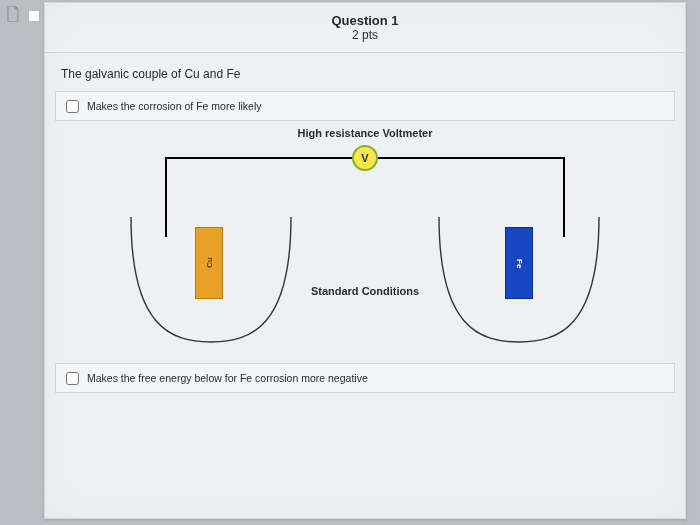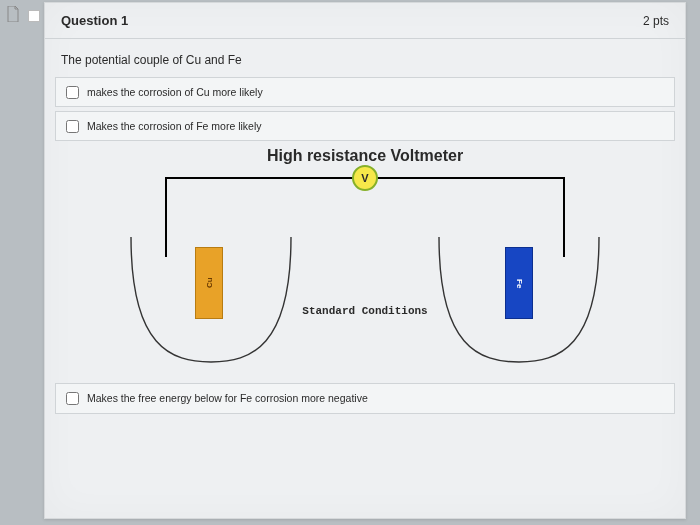--- a/index.html
+++ b/index.html
@@ -21,21 +21,21 @@
   }
   .card {
     position: absolute;
     left: 44px; top: 2px; right: 14px; bottom: 6px;
     background: #eef0f2;
     border: 1px solid #d6d9db;
     box-shadow: 0 1px 3px rgba(0,0,0,0.12), inset 0 0 40px rgba(0,0,0,0.03);
   }
   .header {
     padding: 10px 16px 10px 16px;
-    display: flex; justify-content: space-between; align-items: center;
+    display: flex; justify-content: space-between; align-items: center; flex-direction: column;
   }
   .qtitle { font-weight: bold; font-size: 13px; }
   .pts { font-size: 12px; }
   .rule { height: 1px; background: #cfd3d6; margin: 0; }
   .prompt { padding: 14px 16px 10px 16px; font-size: 12px; }
   .options { padding: 0 10px; }
   .opt {
     border: 1px solid #d0d4d7;
     background: #f3f5f6;
     padding: 7px 10px;
@@ -44,21 +44,21 @@
     font-size: 10.5px; line-height: 1.35;
   }
   .opt input[type=checkbox] { margin-top: 1px; flex: 0 0 auto; }
   .figure {
     position: relative;
     height: 228px;
     margin: 6px 10px 8px 10px;
   }
   .fig-title {
     position: absolute; left: 50%; top: 0; transform: translateX(-50%);
-    font-weight: bold; font-size: 16px;
+    font-weight: bold; font-size: 11px;
   }
   .vcircle {
     position: absolute; left: 50%; top: 18px; transform: translateX(-50%);
     width: 26px; height: 26px; border-radius: 50%;
     background: #f6e84a; border: 2px solid #86b02a;
     display: flex; align-items: center; justify-content: center;
     font-weight: bold; font-size: 11px;
   }
   .wire { position: absolute; background: #000; }
   .w-top { left: 110px; right: 110px; top: 30px; height: 2px; }
@@ -66,21 +66,21 @@
   .w-right { right: 110px; top: 30px; width: 2px; height: 80px; }
   .electrode {
     position: absolute; top: 100px; width: 28px; height: 72px;
     display: flex; align-items: center; justify-content: center;
     font-size: 8px; font-weight: bold;
   }
   .cu { left: 140px; background: #e8a228; border: 1px solid #b87c12; color: #6a3a00; writing-mode: vertical-rl; transform: rotate(180deg); }
   .fe { right: 142px; background: #1746c3; border: 1px solid #0c2f8f; color: #fff; writing-mode: vertical-rl; }
   .cond-label {
     position: absolute; left: 50%; top: 158px; transform: translateX(-50%);
-    font-weight: bold; font-size: 11px; font-family: Liberation Mono, monospace;
+    font-weight: bold; font-size: 11px;
   }
   svg.beaker { position: absolute; top: 80px; width: 200px; height: 140px; overflow: visible; }
   .beaker-left { left: 56px; }
   .beaker-right { right: 56px; }
 </style>
 </head>
 <body>
 
 <span class="page-icon">
   <svg viewBox="0 0 14 16">
@@ -89,27 +89,23 @@
     </svg>
 </span>
 <span class="flag-icon"></span>
 
 <div class="card">
   <div class="header">
     <div class="qtitle">Question 1</div>
     <div class="pts">2 pts</div>
   </div>
   <div class="rule"></div>
-  <div class="prompt">The potential couple of Cu and Fe</div>
+  <div class="prompt">The galvanic couple of Cu and Fe</div>
 
   <div class="options">
-    <label class="opt">
-      <input type="checkbox" style="">
-      <span>makes the corrosion of Cu more likely</span>
-    </label>
     <label class="opt">
       <input type="checkbox" style="">
       <span>Makes the corrosion of Fe more likely</span>
     </label>
   </div>
 
   <div class="figure">
     <div class="fig-title">High resistance Voltmeter</div>
     <div class="wire w-top"></div>
     <div class="wire w-left"></div>

